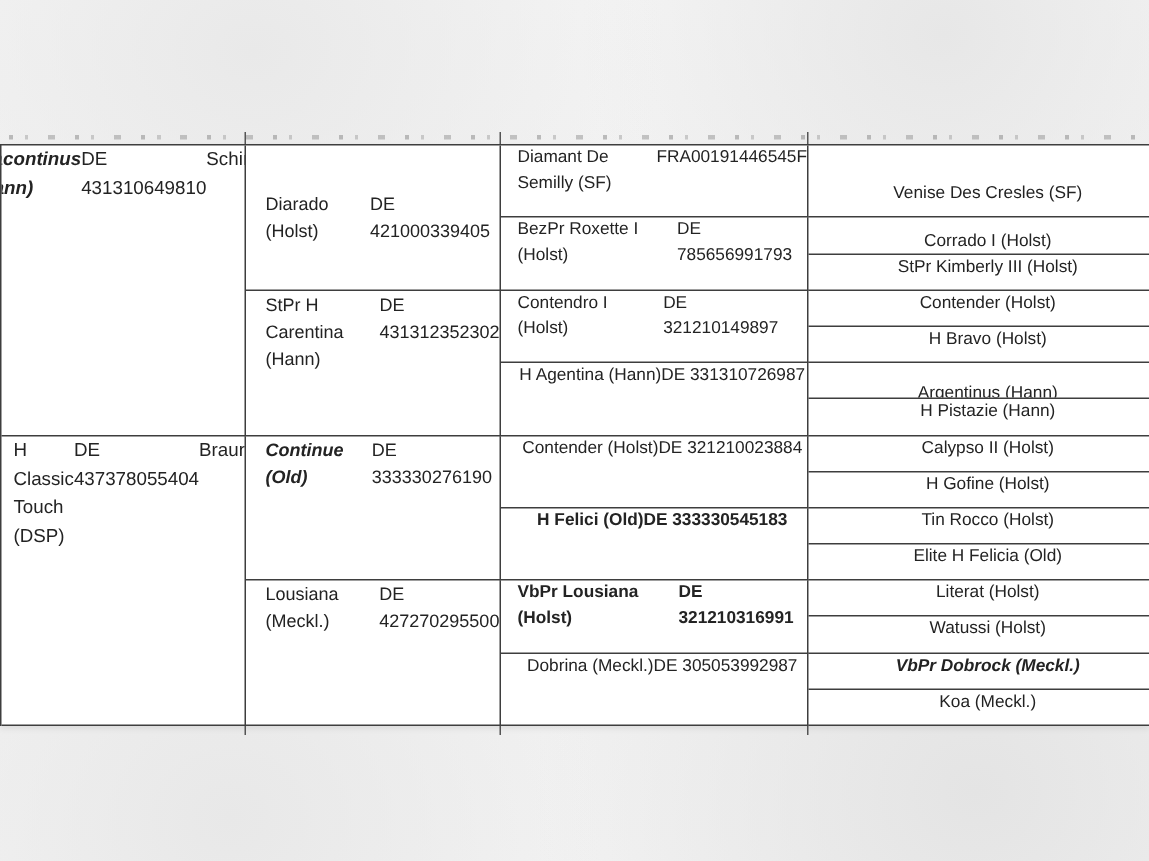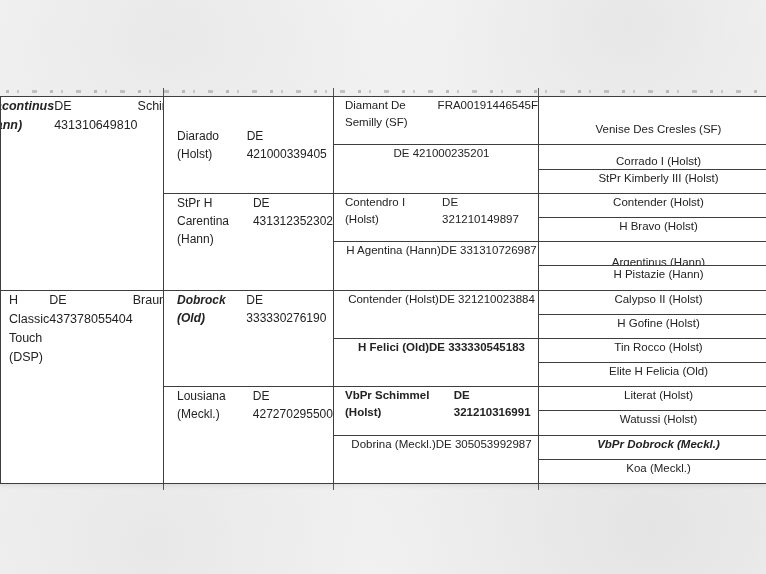--- a/index.html
+++ b/index.html
@@ -83,53 +83,54 @@
 
   <div class="cell col2" style="grid-column:2;grid-row:1/5;align-items:center;">
     <div class="line name">Diarado (Holst)</div>
     <div class="line reg">DE 421000339405</div>
   </div>
   <div class="cell col2" style="grid-column:2;grid-row:5/9;">
     <div class="line name">StPr H Carentina (Hann)</div>
     <div class="line reg">DE 431312352302</div>
   </div>
   <div class="cell col2 bold-name" style="grid-column:2;grid-row:9/13;">
-    <div class="line name">Dobrock (Old)</div>
+    <div class="line name">Continue (Old)</div>
     <div class="line reg">DE 333330276190</div>
   </div>
   <div class="cell col2" style="grid-column:2;grid-row:13/17;">
     <div class="line name">Lousiana (Meckl.)</div>
     <div class="line reg">DE 427270295500</div>
   </div>
 
   <div class="cell col3" style="grid-column:3;grid-row:1/3;">
     <div class="line name">Diamant De Semilly (SF)</div>
     <div class="line reg">FRA00191446545F</div>
   </div>
   <div class="cell col3" style="grid-column:3;grid-row:3/5;">
-    <div class="line reg">DE 421000235201</div>
+    <div class="line name">BezPr Roxette I (Holst)</div>
+    <div class="line reg">DE 785656991793</div>
   </div>
   <div class="cell col3" style="grid-column:3;grid-row:5/7;">
     <div class="line name">Contendro I (Holst)</div>
     <div class="line reg">DE 321210149897</div>
   </div>
   <div class="cell col3" style="grid-column:3;grid-row:7/9;">
     <div class="line name">H Agentina (Hann)</div>
     <div class="line reg">DE 331310726987</div>
   </div>
   <div class="cell col3" style="grid-column:3;grid-row:9/11;">
     <div class="line name">Contender (Holst)</div>
     <div class="line reg">DE 321210023884</div>
   </div>
   <div class="cell col3" style="grid-column:3;grid-row:11/13;font-weight:bold;">
     <div class="line name">H Felici (Old)</div>
     <div class="line reg">DE 333330545183</div>
   </div>
   <div class="cell col3 bold-all" style="grid-column:3;grid-row:13/15;">
-    <div class="line name">VbPr Schimmel (Holst)</div>
+    <div class="line name">VbPr Lousiana (Holst)</div>
     <div class="line reg">DE 321210316991</div>
   </div>
   <div class="cell col3" style="grid-column:3;grid-row:15/17;">
     <div class="line name">Dobrina (Meckl.)</div>
     <div class="line reg">DE 305053992987</div>
   </div>
 
   <div class="cell col4" style="grid-column:4;grid-row:2;">
     <div class="line name">Venise Des Cresles (SF)</div>
   </div>

